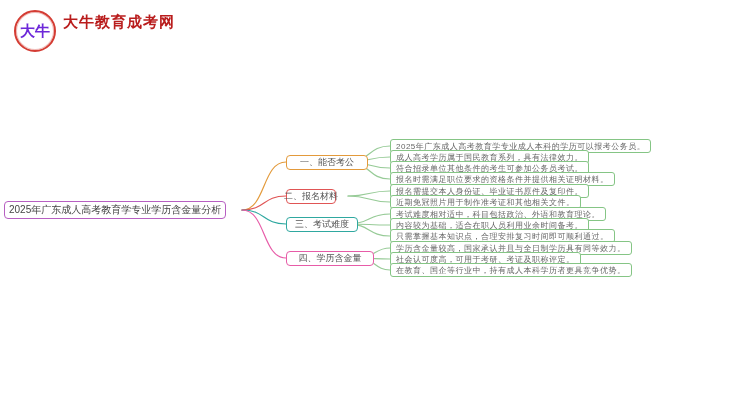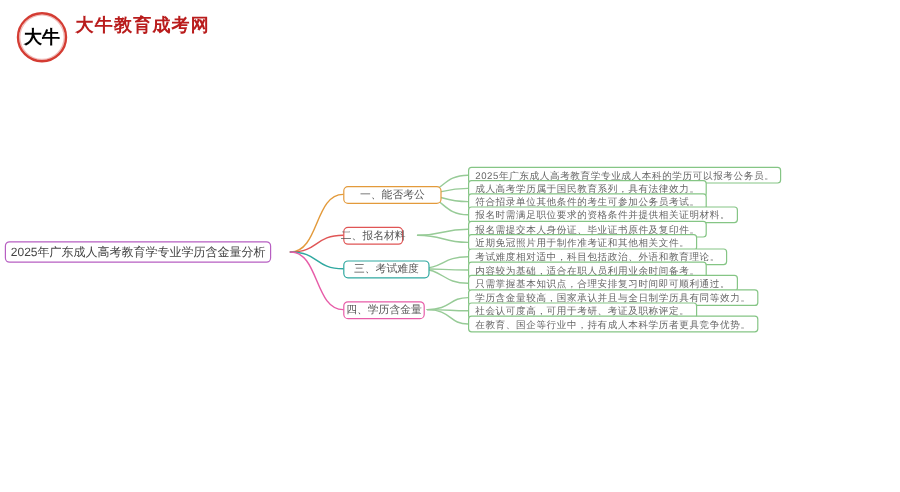--- a/index.html
+++ b/index.html
@@ -5,21 +5,21 @@
   html,body{margin:0;padding:0;}
   body{
     width:750px;height:410px;position:relative;overflow:hidden;
     background:#ffffff;
     font-family:"Liberation Sans","DejaVu Sans",sans-serif;
   }
   
   .logo{position:absolute;left:14px;top:10px;display:flex;align-items:flex-start;gap:7px;}
   .seal{
     width:42px;height:42px;border:2px solid #d43c33;border-radius:50%;
-    color:#000000;display:flex;align-items:center;justify-content:center;
+    color:#6d28d9;display:flex;align-items:center;justify-content:center;
     font-weight:bold;font-size:15px;box-sizing:border-box;
     box-shadow:inset 0 0 0 1px rgba(212,60,51,.35);
   }
   .logo-text{display:flex;flex-direction:column;line-height:1.25;padding-top:3px;}
   .site-name{color:#b91c1c;font-size:15px;font-weight:bold;letter-spacing:1px;}
   .site-url{color:#d4342c;font-size:11px;margin-top:3px;}
   
   svg.wires{position:absolute;left:0;top:0;width:750px;height:410px;}
   .node{
     position:absolute;background:#fff;border:1px solid #999;border-radius:4px;
@@ -27,21 +27,21 @@
     box-sizing:border-box;white-space:nowrap;
   }
   .root{
     left:4px;top:201px;height:18px;padding:0 4px;
     font-size:10px;color:#444;border-color:#b75fc2;
   }
   .branch{height:15px;left:286px;font-size:9px;color:#555;}
   .branch1{top:155px;width:82px;border-color:#e39a3b;}
   .branch2{top:189px;width:50px;border-color:#e05555;}
   .branch3{top:217px;width:72px;border-color:#2fa8a0;}
-  .branch4{top:251px;width:68px;border-color:#e75ca8;}
+  .branch4{top:251px;width:88px;border-color:#e75ca8;}
   .leaf{
     left:390px;height:14px;padding:0 5px;font-size:8px;color:#666;
     border:1px solid #85c585;border-radius:3px;letter-spacing:.5px;text-align:center;
   }
   .l1{top:139px}.l2{top:150px}.l3{top:161px}.l4{top:172px}
   .l5{top:184px}.l6{top:195px}
   .l7{top:207px}.l8{top:218px}.l9{top:229px}
   .l10{top:241px}.l11{top:252px}.l12{top:263px}
 </style>
 </head>

